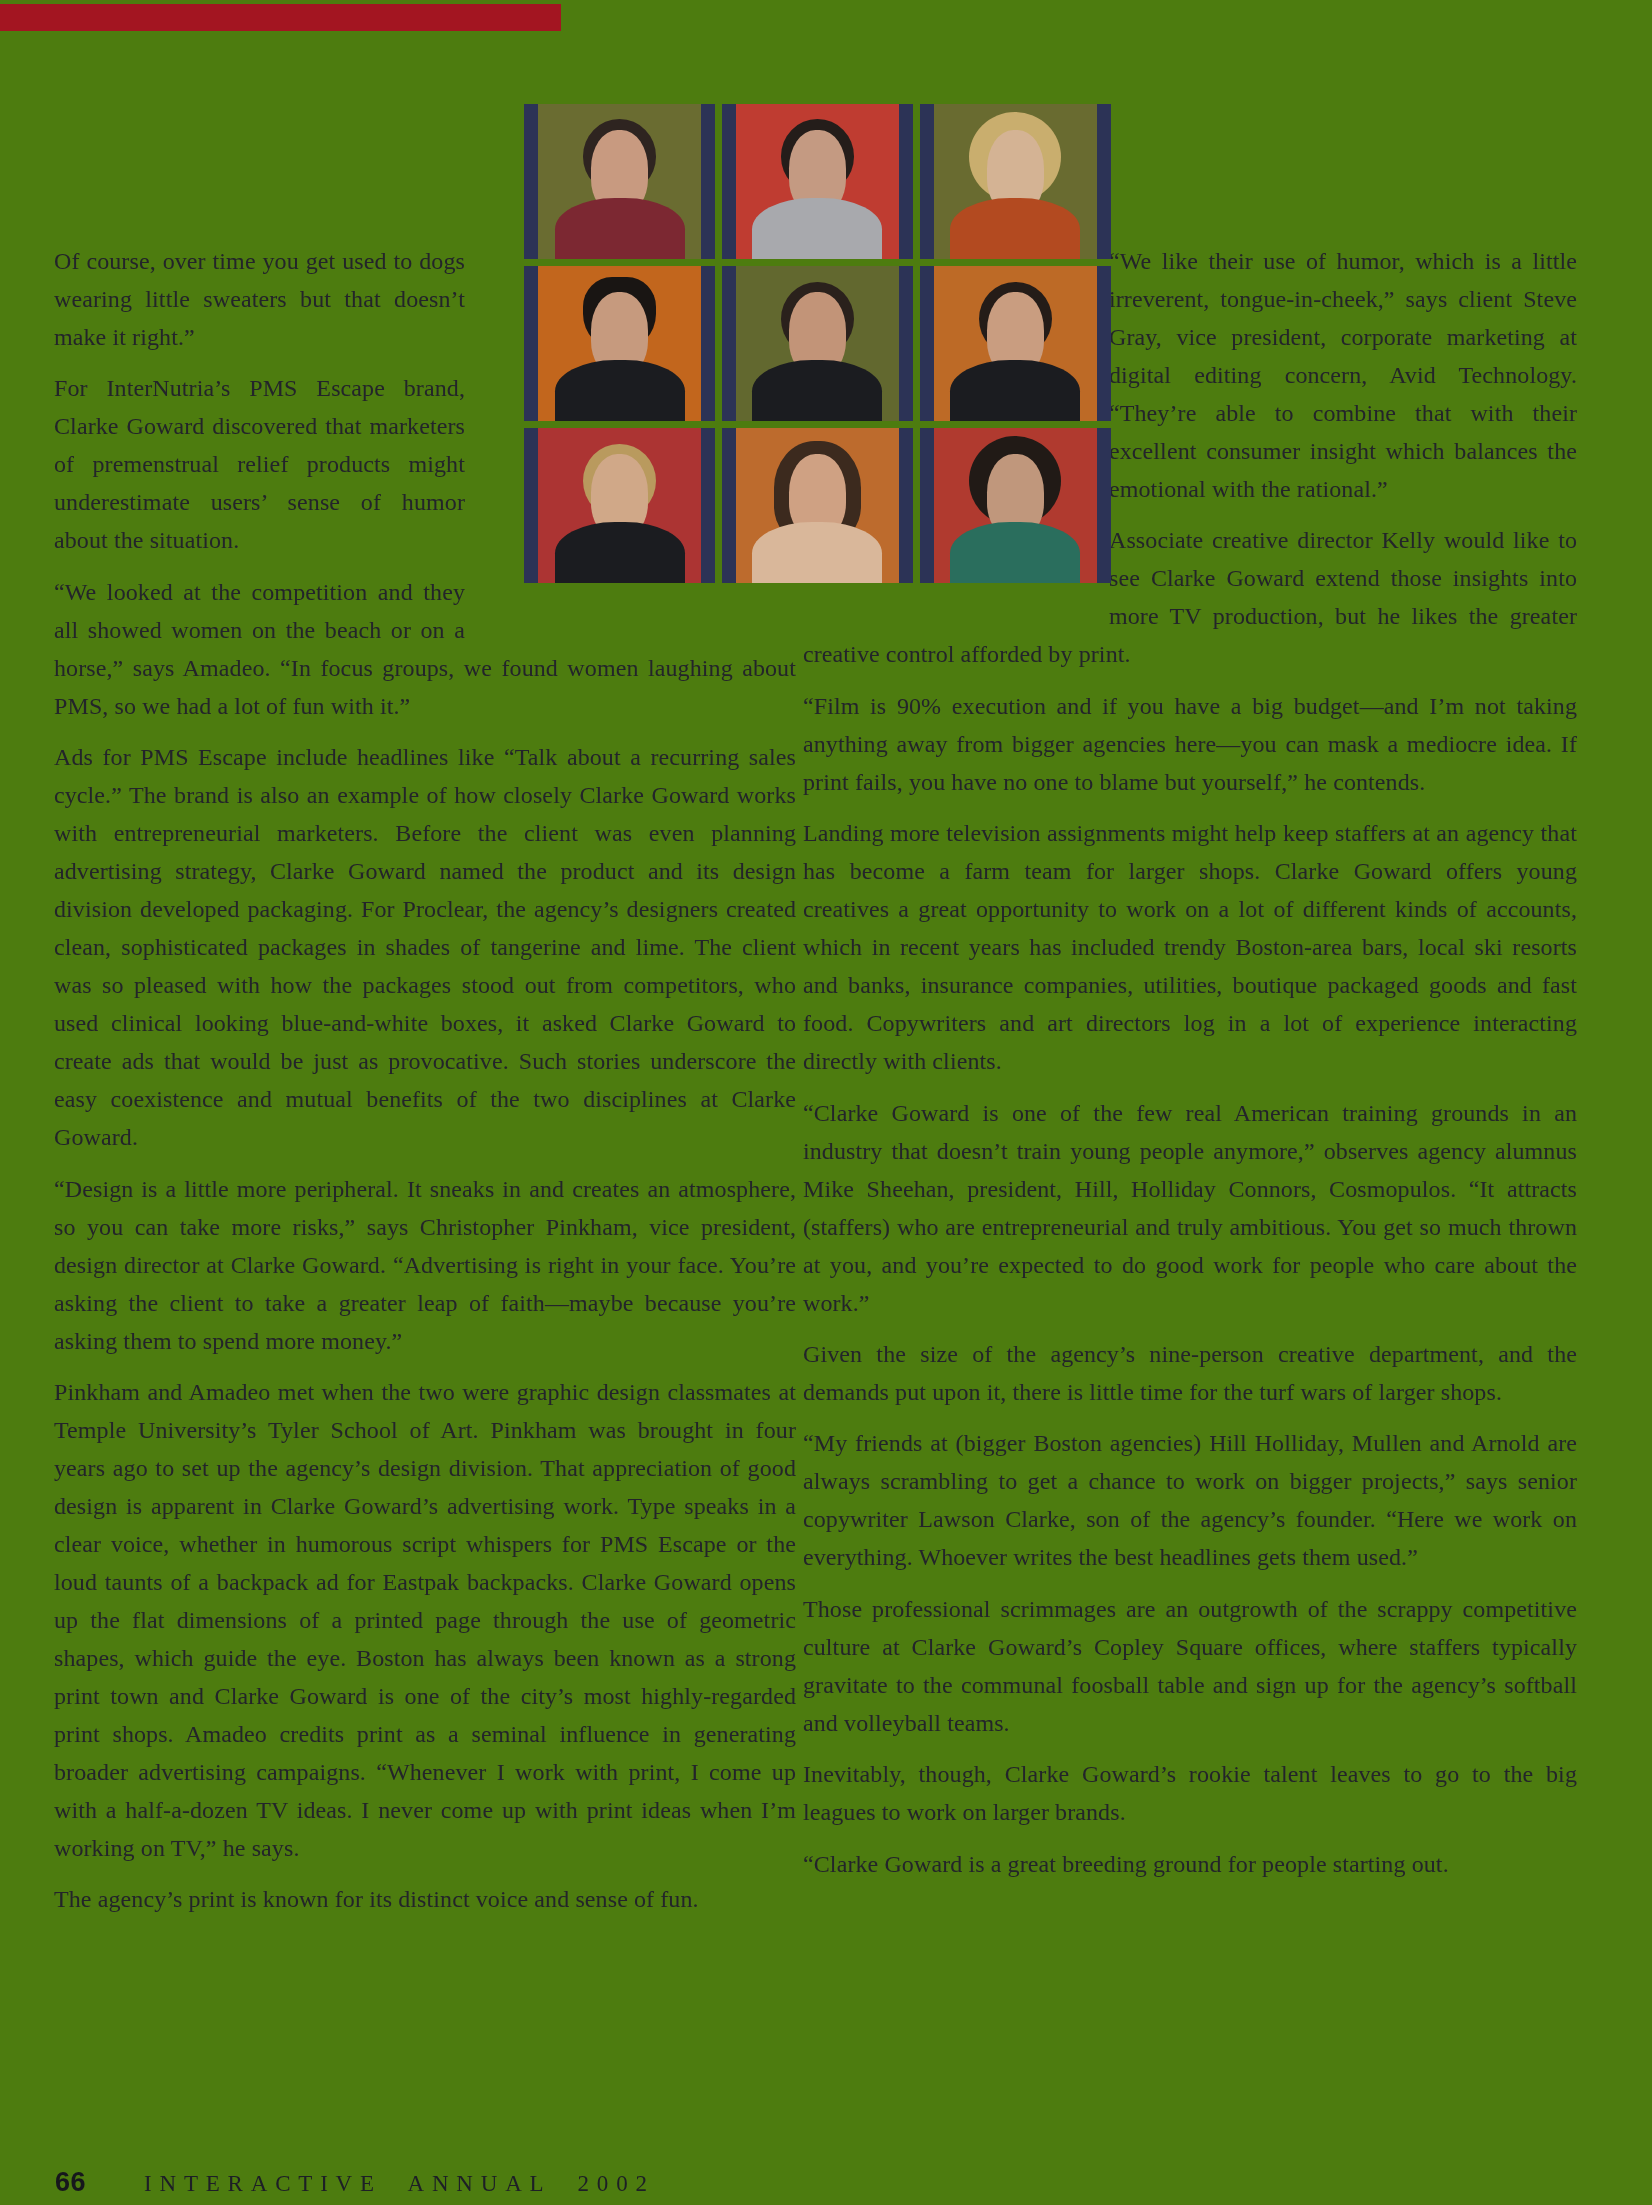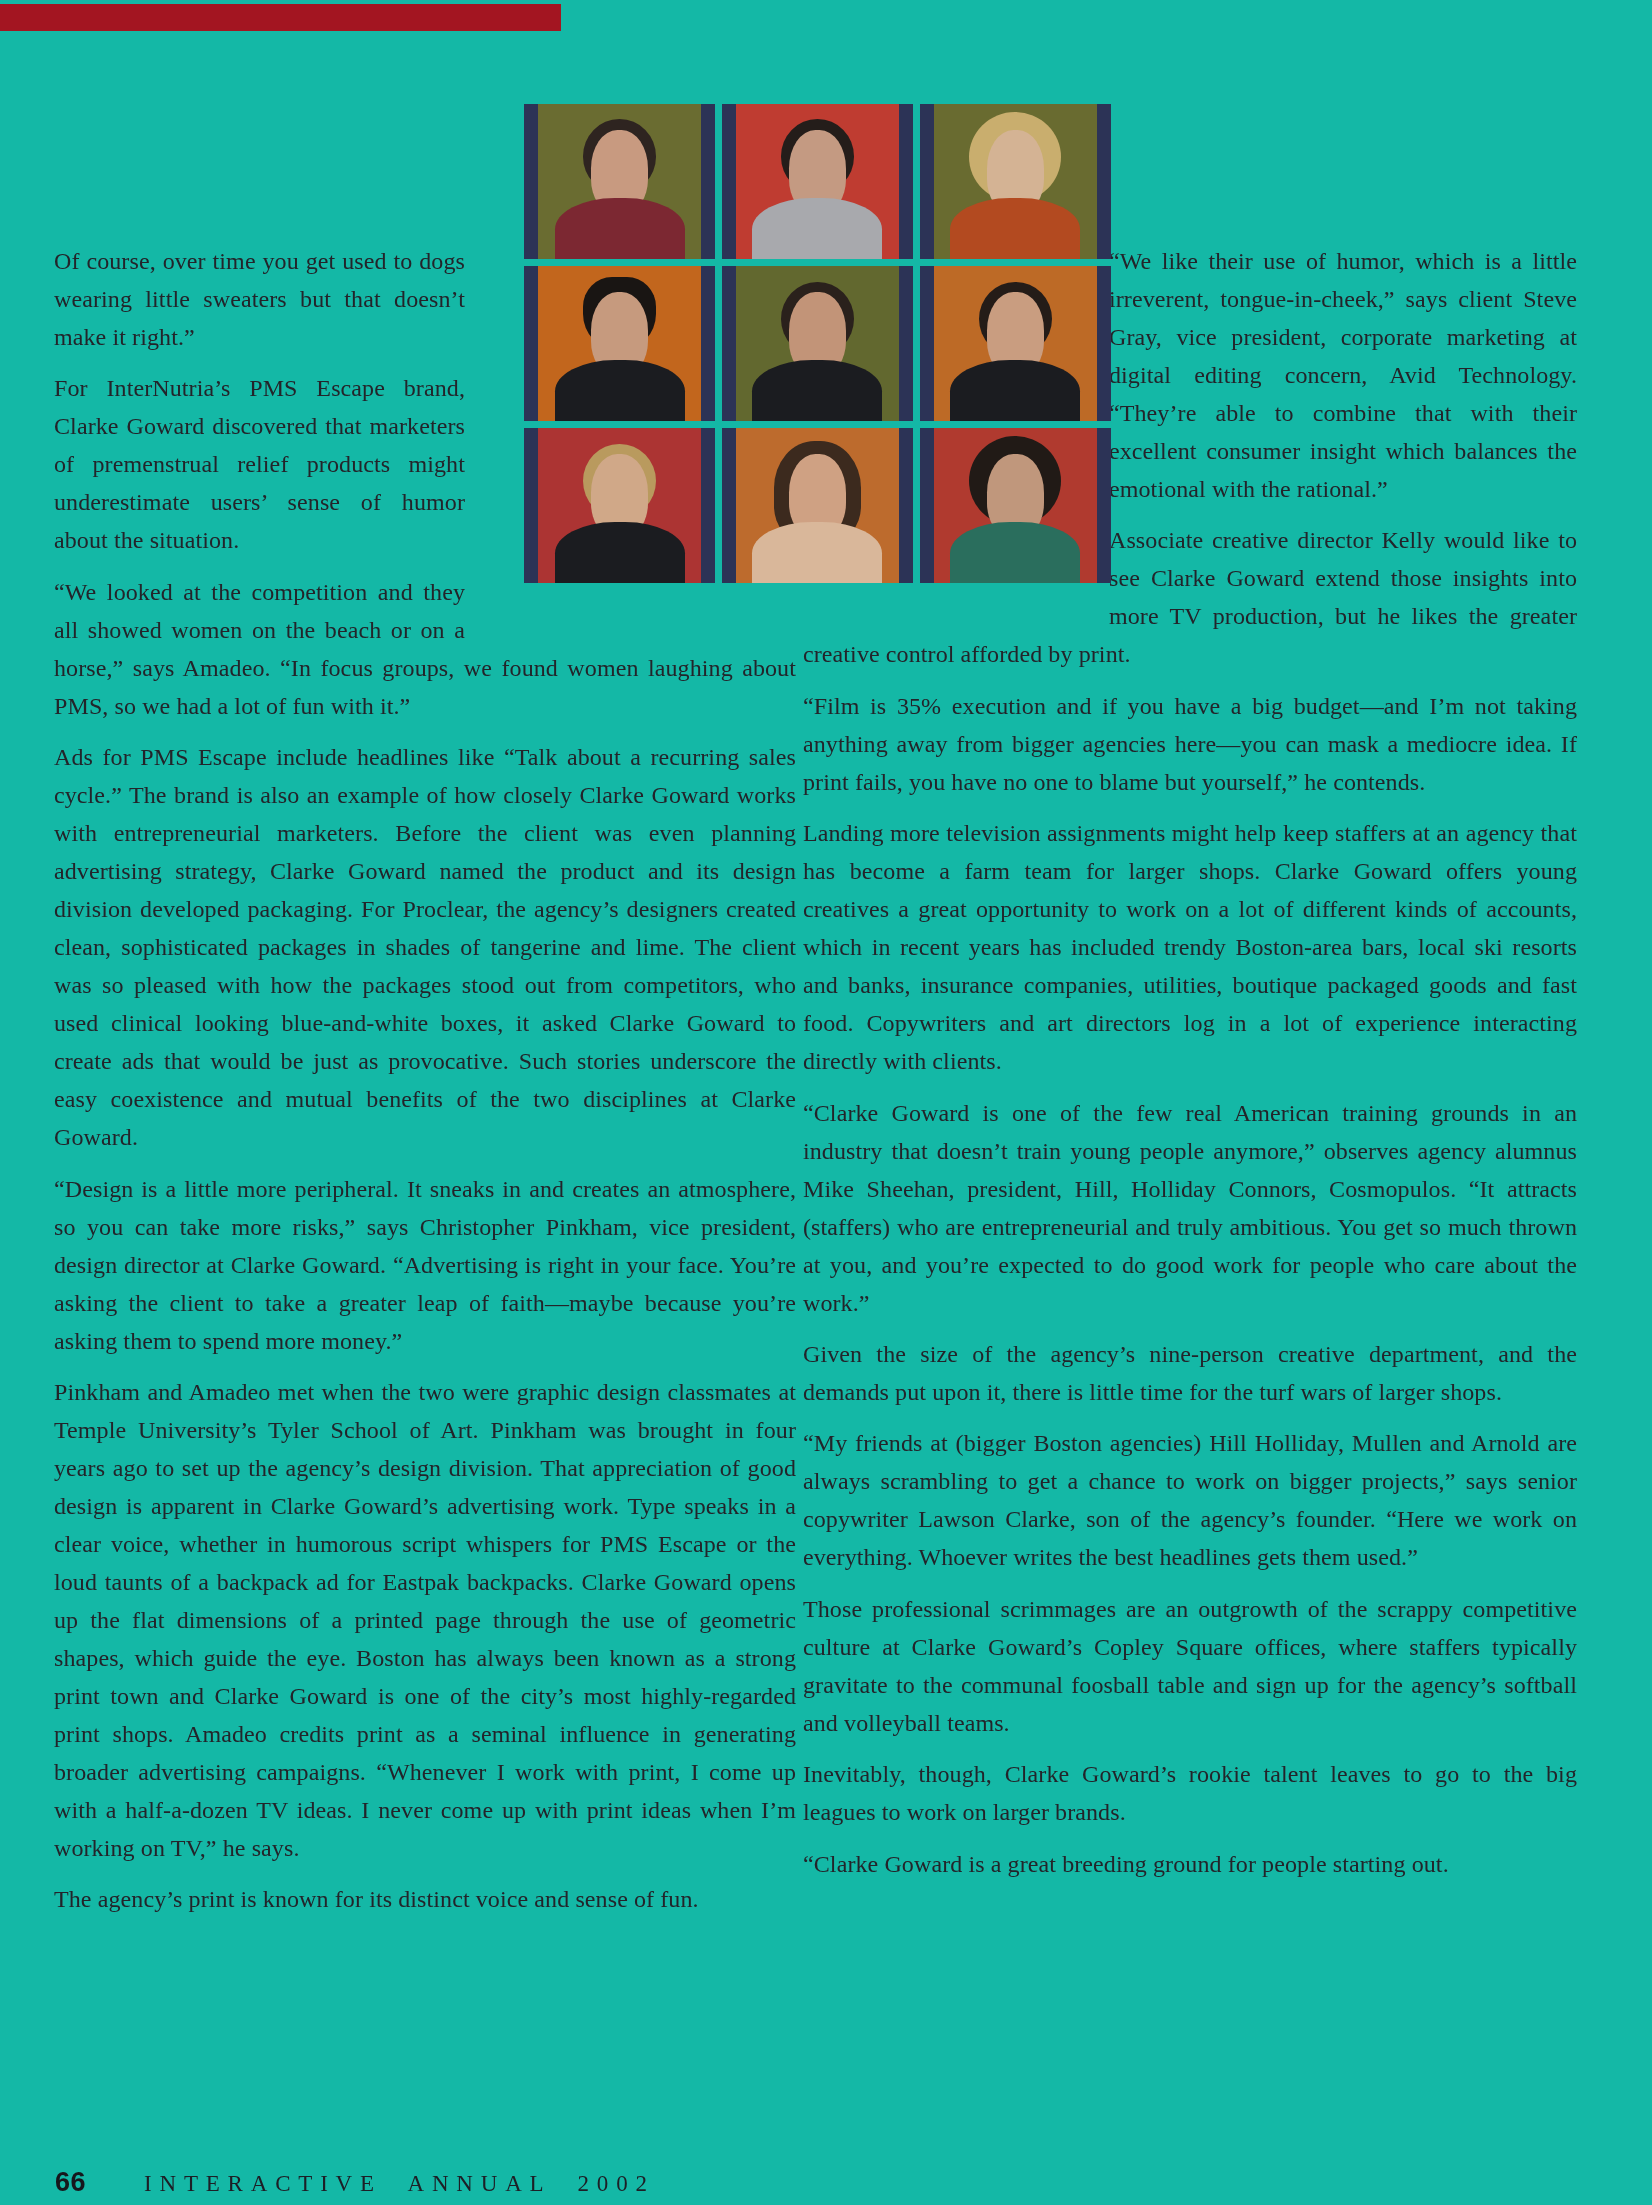--- a/index.html
+++ b/index.html
@@ -1,21 +1,21 @@
 <!DOCTYPE html>
 <html style="font-size:8.3px"><head>
 <meta charset="utf-8">
 <style>
   * { margin: 0; padding: 0; box-sizing: border-box; }
   html, body { background: #e9e9e9; }
   .page {
     position: relative;
     width: 1653px;
     height: 2205px;
-    background: #14b8a6;
+    background: #4d7c0f;
     overflow: hidden;
     font-family: "Liberation Serif", "DejaVu Serif", serif;
     color: #23242a;
   }
   
   .red-bar {
     position: absolute;
     left: 0; top: 4.1px;
     width: 561px; height: 27px;
     background: #a31521;
@@ -185,21 +185,21 @@
     <p>Ads for PMS Escape include headlines like “Talk about a recurring sales cycle.” The brand is also an example of how closely Clarke Goward works with entrepreneurial marketers. Before the client was even planning advertising strategy, Clarke Goward named the product and its design division developed packaging. For Proclear, the agency’s designers created clean, sophisticated packages in shades of tangerine and lime. The client was so pleased with how the packages stood out from competitors, who used clinical looking blue-and-white boxes, it asked Clarke Goward to create ads that would be just as provocative. Such stories underscore the easy coexistence and mutual benefits of the two disciplines at Clarke Goward.</p>
     <p>“Design is a little more peripheral. It sneaks in and creates an atmosphere, so you can take more risks,” says Christopher Pinkham, vice president, design director at Clarke Goward. “Advertising is right in your face. You’re asking the client to take a greater leap of faith—maybe because you’re asking them to spend more money.”</p>
     <p>Pinkham and Amadeo met when the two were graphic design classmates at Temple University’s Tyler School of Art. Pinkham was brought in four years ago to set up the agency’s design division. That appreciation of good design is apparent in Clarke Goward’s advertising work. Type speaks in a clear voice, whether in humorous script whispers for PMS Escape or the loud taunts of a backpack ad for Eastpak backpacks. Clarke Goward opens up the flat dimensions of a printed page through the use of geometric shapes, which guide the eye. Boston has always been known as a strong print town and Clarke Goward is one of the city’s most highly-regarded print shops. Amadeo credits print as a seminal influence in generating broader advertising campaigns. “Whenever I work with print, I come up with a half-a-dozen TV ideas. I never come up with print ideas when I’m working on TV,” he says.</p>
     <p>The agency’s print is known for its distinct voice and sense of fun.</p>
   </div>
 
   <div class="col col-right">
     <div class="spacer-l"></div>
     <p>“We like their use of humor, which is a little irreverent, tongue-in-cheek,” says client Steve Gray, vice president, corporate marketing at digital editing concern, Avid Technology. “They’re able to combine that with their excellent consumer insight which balances the emotional with the rational.”</p>
     <p>Associate creative director Kelly would like to see Clarke Goward extend those insights into more TV production, but he likes the greater creative control afforded by print.</p>
-    <p>“Film is 35% execution and if you have a big budget—and I’m not taking anything away from bigger agencies here—you can mask a mediocre idea. If print fails, you have no one to blame but yourself,” he contends.</p>
+    <p>“Film is 90% execution and if you have a big budget—and I’m not taking anything away from bigger agencies here—you can mask a mediocre idea. If print fails, you have no one to blame but yourself,” he contends.</p>
     <p>Landing more television assignments might help keep staffers at an agency that has become a farm team for larger shops. Clarke Goward offers young creatives a great opportunity to work on a lot of different kinds of accounts, which in recent years has included trendy Boston-area bars, local ski resorts and banks, insurance companies, utilities, boutique packaged goods and fast food. Copywriters and art directors log in a lot of experience interacting directly with clients.</p>
     <p>“Clarke Goward is one of the few real American training grounds in an industry that doesn’t train young people anymore,” observes agency alumnus Mike Sheehan, president, Hill, Holliday Connors, Cosmopulos. “It attracts (staffers) who are entrepreneurial and truly ambitious. You get so much thrown at you, and you’re expected to do good work for people who care about the work.”</p>
     <p>Given the size of the agency’s nine-person creative department, and the demands put upon it, there is little time for the turf wars of larger shops.</p>
     <p>“My friends at (bigger Boston agencies) Hill Holliday, Mullen and Arnold are always scrambling to get a chance to work on bigger projects,” says senior copywriter Lawson Clarke, son of the agency’s founder. “Here we work on everything. Whoever writes the best headlines gets them used.”</p>
     <p>Those professional scrimmages are an outgrowth of the scrappy competitive culture at Clarke Goward’s Copley Square offices, where staffers typically gravitate to the communal foosball table and sign up for the agency’s softball and volleyball teams.</p>
     <p>Inevitably, though, Clarke Goward’s rookie talent leaves to go to the big leagues to work on larger brands.</p>
     <p>“Clarke Goward is a great breeding ground for people starting out.</p>
   </div>
 
   <div class="footer">

